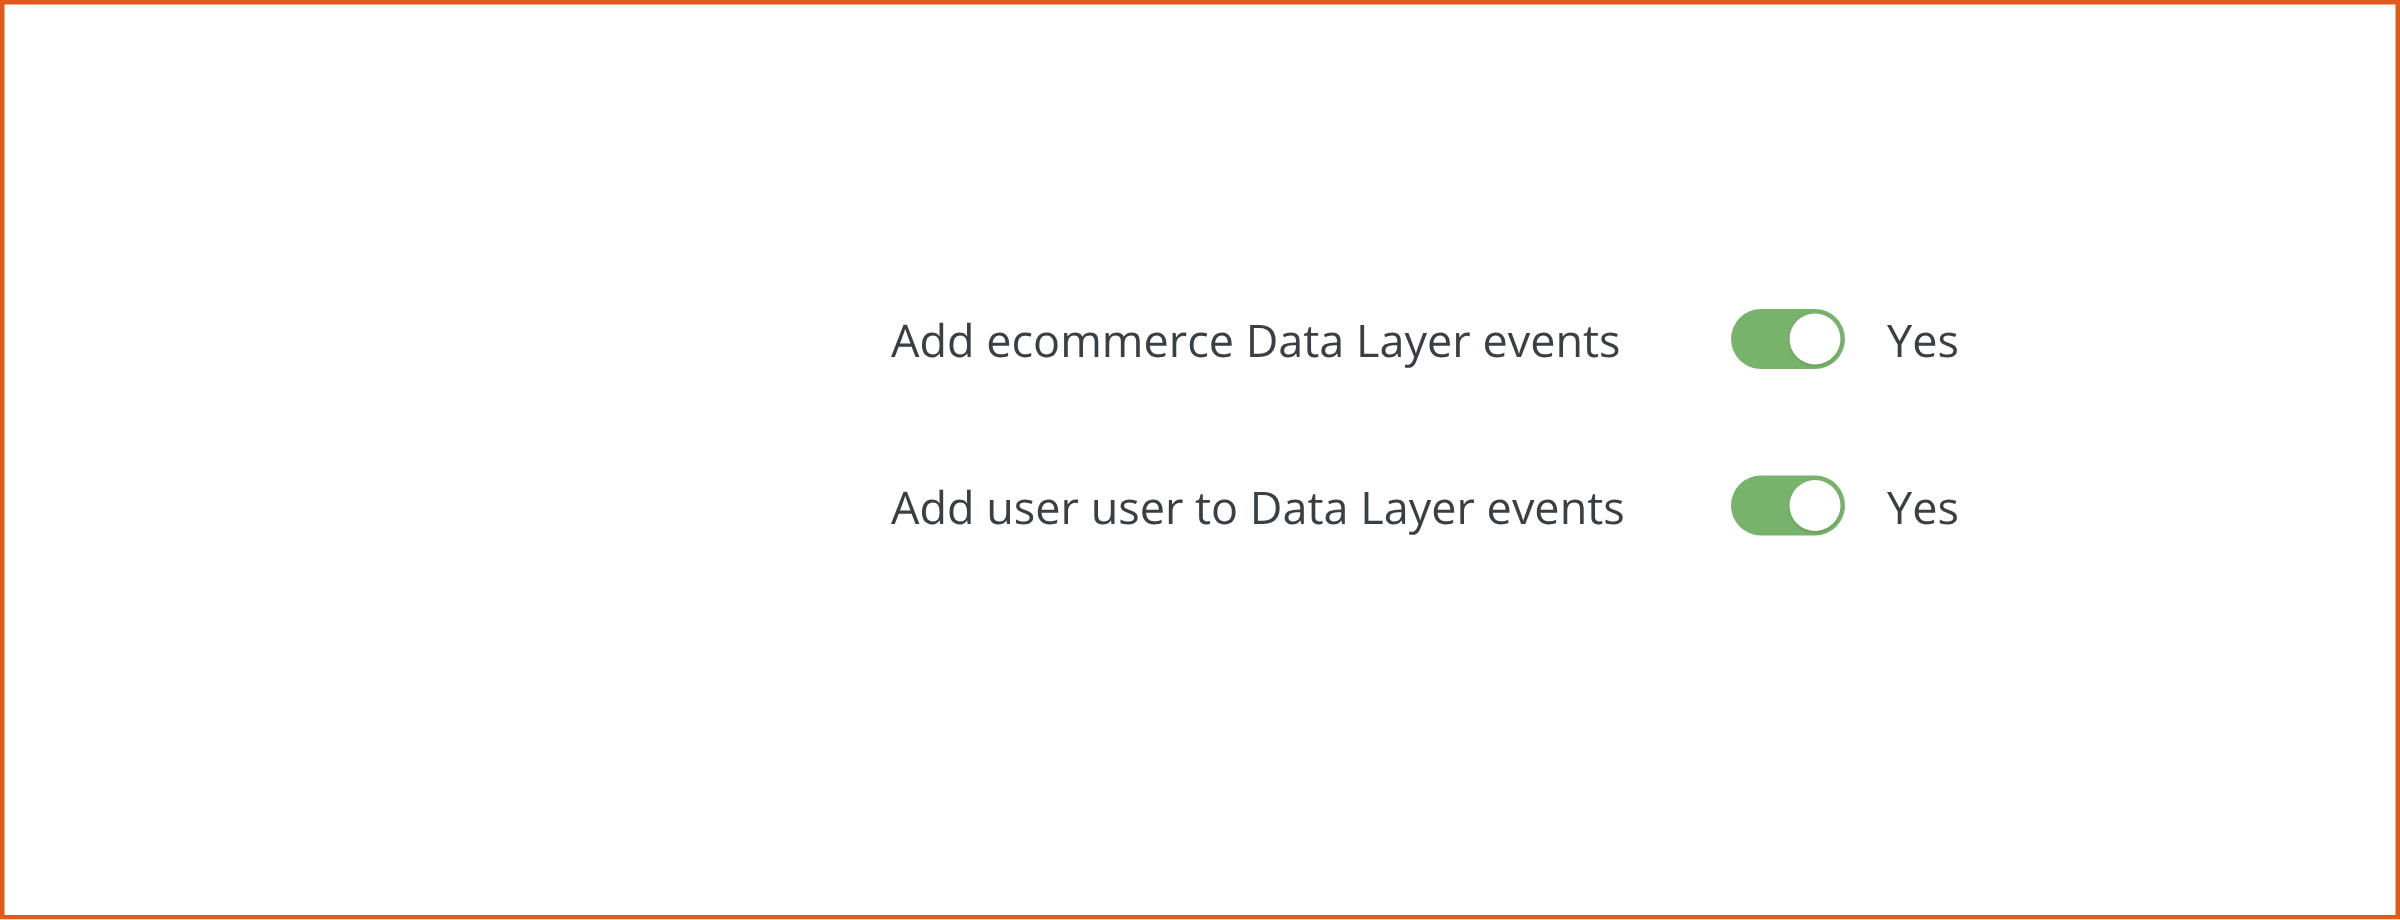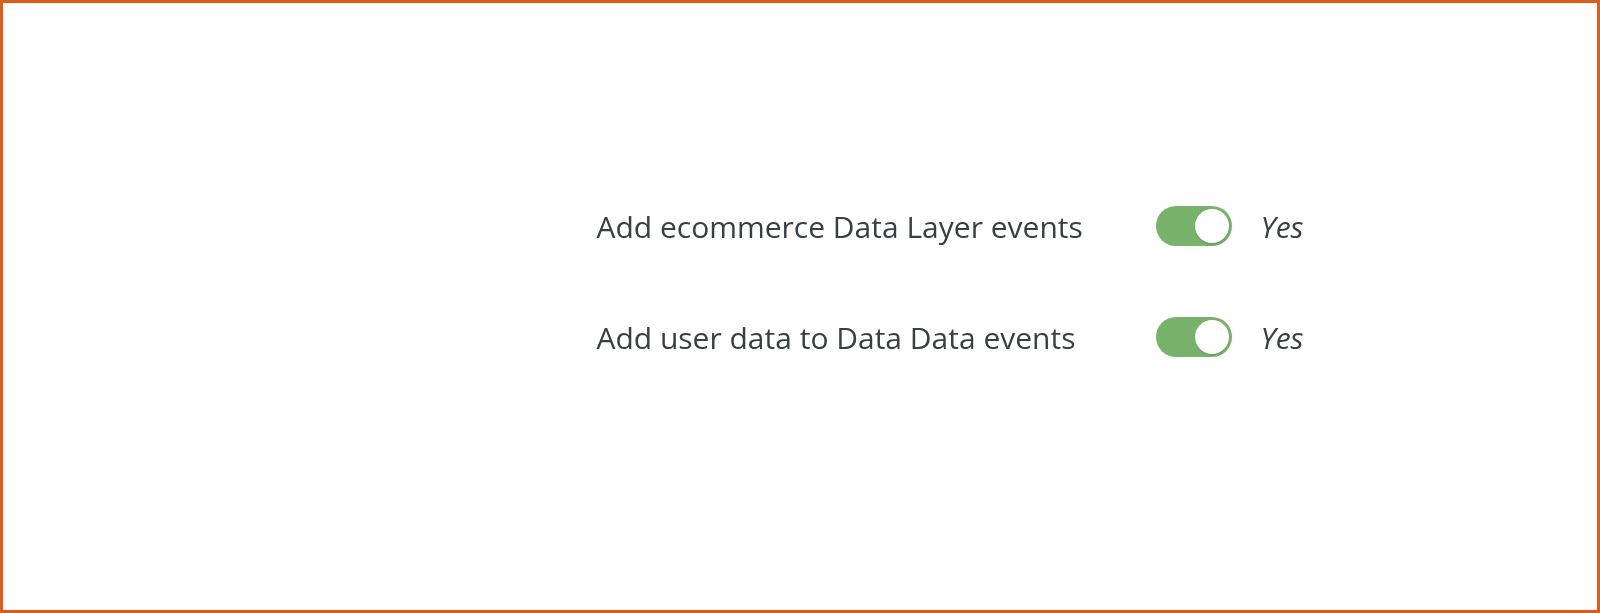--- a/index.html
+++ b/index.html
@@ -66,21 +66,20 @@
       right: 3px;
       width: 34px;
       height: 34px;
       background: #ffffff;
       border-radius: 50%;
       box-shadow: 0 1px 2px rgba(0,0,0,0.15);
     }
     .toggle-state {
       font-size: 30px;
       color: #3a3f44;
-      font-style: italic;
     }
     .footer-band {
       height: 144px;
       background: #f8f9fa;
       border-top: 1px solid #eceeef;
       flex-shrink: 0;
     }
   </style>
 </head>
 <body>
@@ -94,21 +93,21 @@
       <div class="setting-label">Add ecommerce Data Layer events</div>
       <div class="toggle-wrap">
         <div class="toggle">
           <div class="toggle-knob"></div>
         </div>
         <div class="toggle-state">Yes</div>
       </div>
     </div>
 
     <div class="setting-row">
-      <div class="setting-label">Add user data to Data Data events</div>
+      <div class="setting-label">Add user user to Data Layer events</div>
       <div class="toggle-wrap">
         <div class="toggle">
           <div class="toggle-knob"></div>
         </div>
         <div class="toggle-state">Yes</div>
       </div>
     </div>
 
   </div>
 

